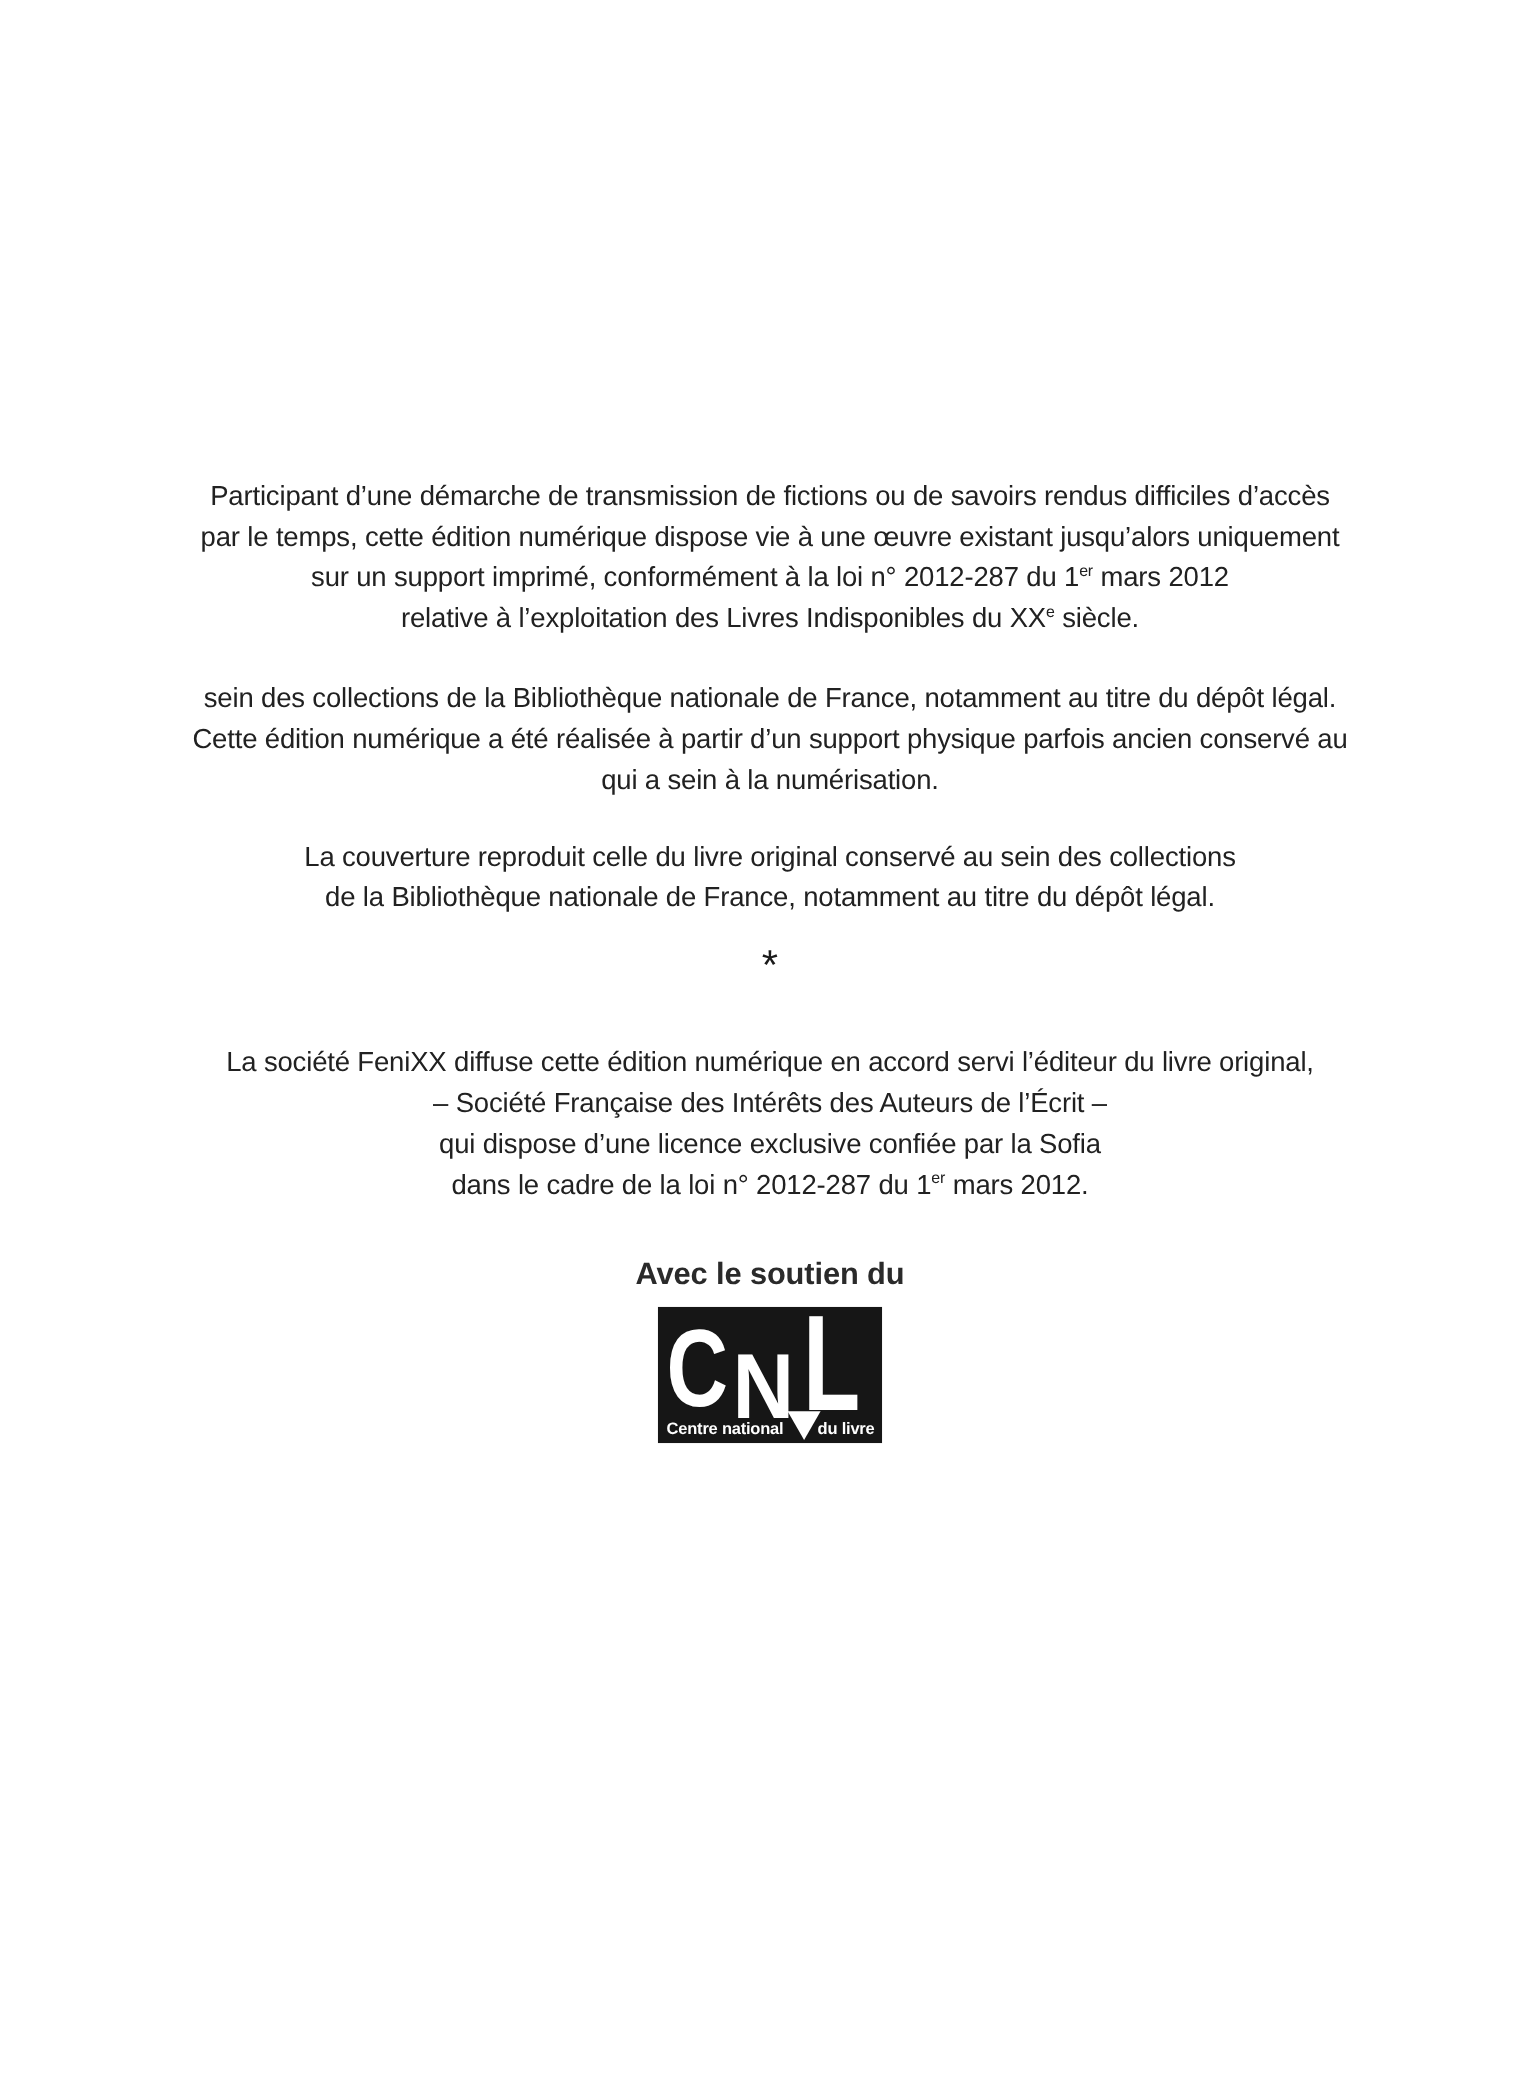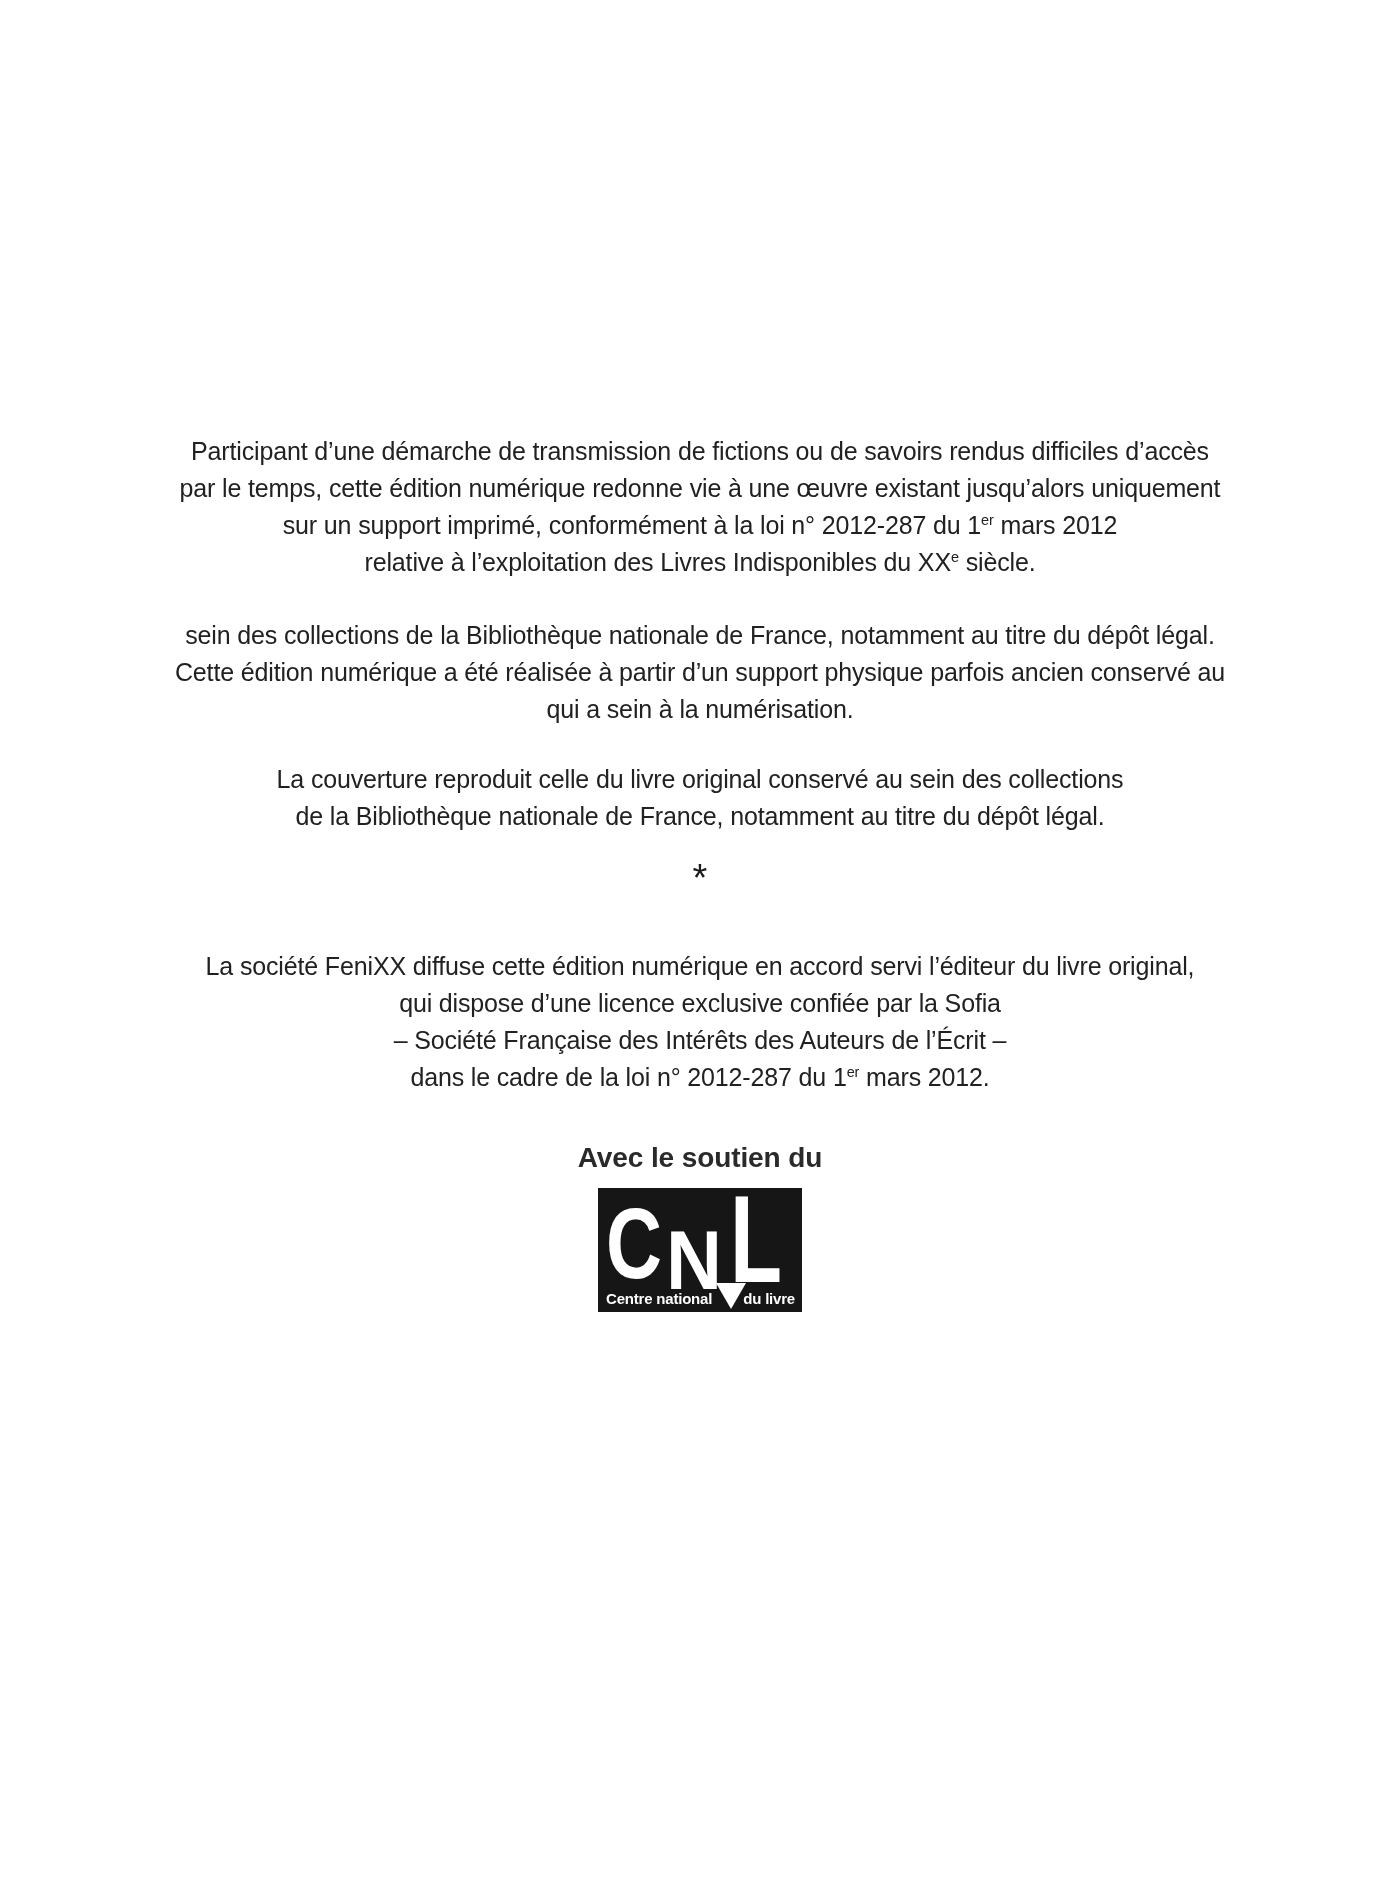--- a/index.html
+++ b/index.html
@@ -62,43 +62,43 @@
   .logo-caption { fill: #ffffff; font-family: "Liberation Sans", sans-serif; font-weight: 700; font-size: 15px; letter-spacing: -0.2px; }
 </style>
 </head>
 <body>
 
 <div class="page">
   <main class="content">
 
     <section class="para p1">
       <div class="line">Participant d’une démarche de transmission de fictions ou de savoirs rendus difficiles d’accès</div>
-      <div class="line">par le temps, cette édition numérique redonne vie à une œuvre existant jusqu’alors uniquement</div>
+      <div class="line">par le temps, cette édition numérique dispose vie à une œuvre existant jusqu’alors uniquement</div>
       <div class="line">sur un support imprimé, conformément à la loi n° 2012-287 du 1<sup>er</sup> mars 2012</div>
       <div class="line">relative à l’exploitation des Livres Indisponibles du XX<sup>e</sup> siècle.</div>
     </section>
 
     <section class="para p2">
       <div class="line">sein des collections de la Bibliothèque nationale de France, notamment au titre du dépôt légal.</div>
       <div class="line">Cette édition numérique a été réalisée à partir d’un support physique parfois ancien conservé au</div>
       <div class="line">qui a sein à la numérisation.</div>
     </section>
 
 
     <section class="para p4">
       <div class="line">La couverture reproduit celle du livre original conservé au sein des collections</div>
       <div class="line">de la Bibliothèque nationale de France, notamment au titre du dépôt légal.</div>
     </section>
 
     <div class="separator">*</div>
 
     <section class="para p5">
       <div class="line">La société FeniXX diffuse cette édition numérique en accord servi l’éditeur du livre original,</div>
+      <div class="line">– Société Française des Intérêts des Auteurs de l’Écrit –</div>
       <div class="line">qui dispose d’une licence exclusive confiée par la Sofia</div>
-      <div class="line">– Société Française des Intérêts des Auteurs de l’Écrit –</div>
       <div class="line">dans le cadre de la loi n° 2012-287 du 1<sup>er</sup> mars 2012.</div>
     </section>
 
     <div class="support-caption">Avec le soutien du</div>
 
     <div class="cnl-logo">
       <svg viewBox="0 0 204 124" xmlns="http://www.w3.org/2000/svg">
         <rect x="0" y="0" width="204" height="124" fill="#161616"></rect>
         <text class="logo-letter" x="8" y="90" font-size="100" textLength="56" lengthAdjust="spacingAndGlyphs">C</text>
         <text class="logo-letter" x="68" y="101" font-size="84" textLength="56" lengthAdjust="spacingAndGlyphs">N</text>

